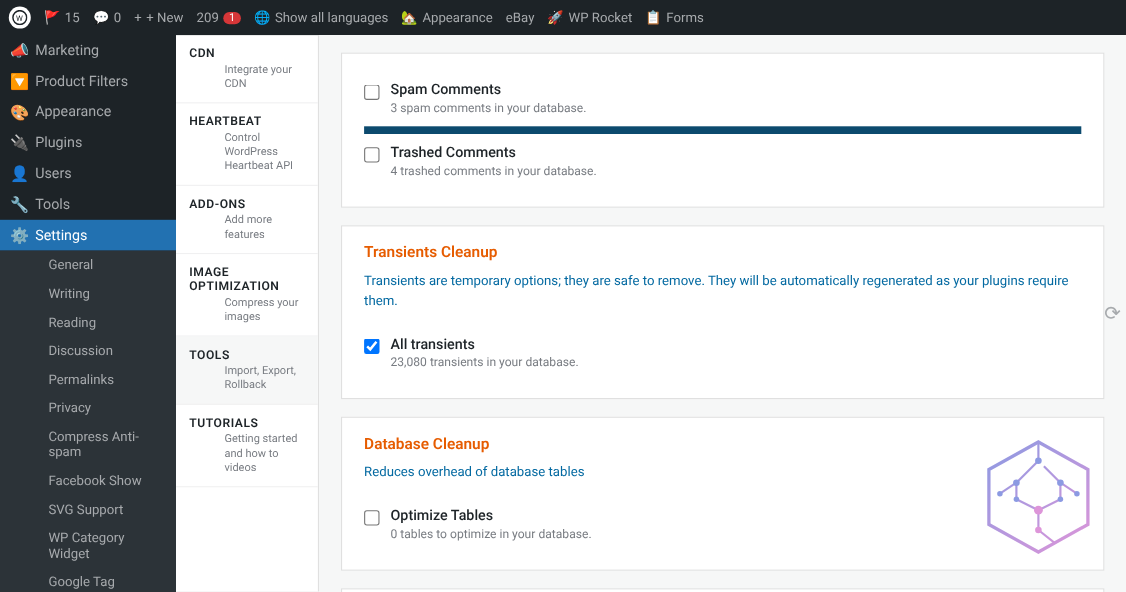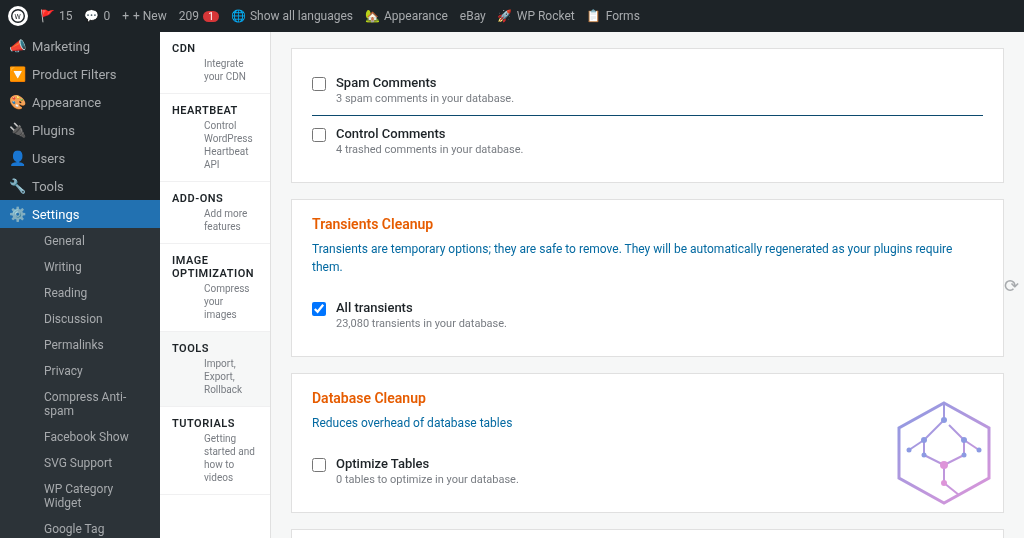--- a/index.html
+++ b/index.html
@@ -45,21 +45,21 @@
     }
     .sidebar-item.active { background: #2271b1; color: #fff; }
     .sidebar-icon { width: 16px; height: 16px; display: flex; align-items: center; justify-content: center; font-size: 14px; flex-shrink: 0; }
 
     
     .sidebar-submenu { background: #2c3338; }
     .sidebar-submenu .sidebar-item { padding-left: 44px; font-size: 12px; }
 
     
     .plugin-sidebar {
-      width: 111px;
+      width: 130px;
       background: #fff;
       border-right: 1px solid #e0e0e0;
       overflow-y: auto;
       flex-shrink: 0;
     }
     .plugin-menu-item {
       padding: 10px 12px;
       border-bottom: 1px solid #f0f0f1;
       cursor: pointer;
       font-size: 11px;
@@ -96,21 +96,21 @@
       margin-bottom: 14px;
       line-height: 1.5;
     }
 
     
     .checkbox-row {
       display: flex;
       align-items: flex-start;
       gap: 10px;
       padding: 10px 0;
-      border-bottom: 1px solid #0c4a6e;
+      border-bottom: 7px solid #0c4a6e;
     }
     .checkbox-row:last-child { border-bottom: none; }
     .checkbox-row input[type="checkbox"] { margin-top: 2px; width: 14px; height: 14px; cursor: pointer; flex-shrink: 0; }
     .checkbox-label { font-size: 13px; font-weight: 500; color: #1d2327; }
     .checkbox-sublabel { font-size: 11px; color: #787c82; margin-top: 2px; }
 
     
     .hex-watermark {
       position: absolute;
       bottom: 20px;
@@ -280,21 +280,21 @@
       <div class="checkbox-row">
         <input type="checkbox" id="spam-comments" style="">
         <div>
           <div class="checkbox-label">Spam Comments</div>
           <div class="checkbox-sublabel">3 spam comments in your database.</div>
         </div>
       </div>
       <div class="checkbox-row">
         <input type="checkbox" id="trashed-comments" style="">
         <div>
-          <div class="checkbox-label">Control Comments</div>
+          <div class="checkbox-label">Trashed Comments</div>
           <div class="checkbox-sublabel">4 trashed comments in your database.</div>
         </div>
       </div>
     </div>
 
     <div class="section-block">
       <div class="section-title">Transients Cleanup</div>
       <div class="section-desc">Transients are temporary options; they are safe to remove. They will be automatically regenerated as your plugins require them.</div>
       <div class="checkbox-row">
         <input type="checkbox" id="all-transients" checked="" style="">

